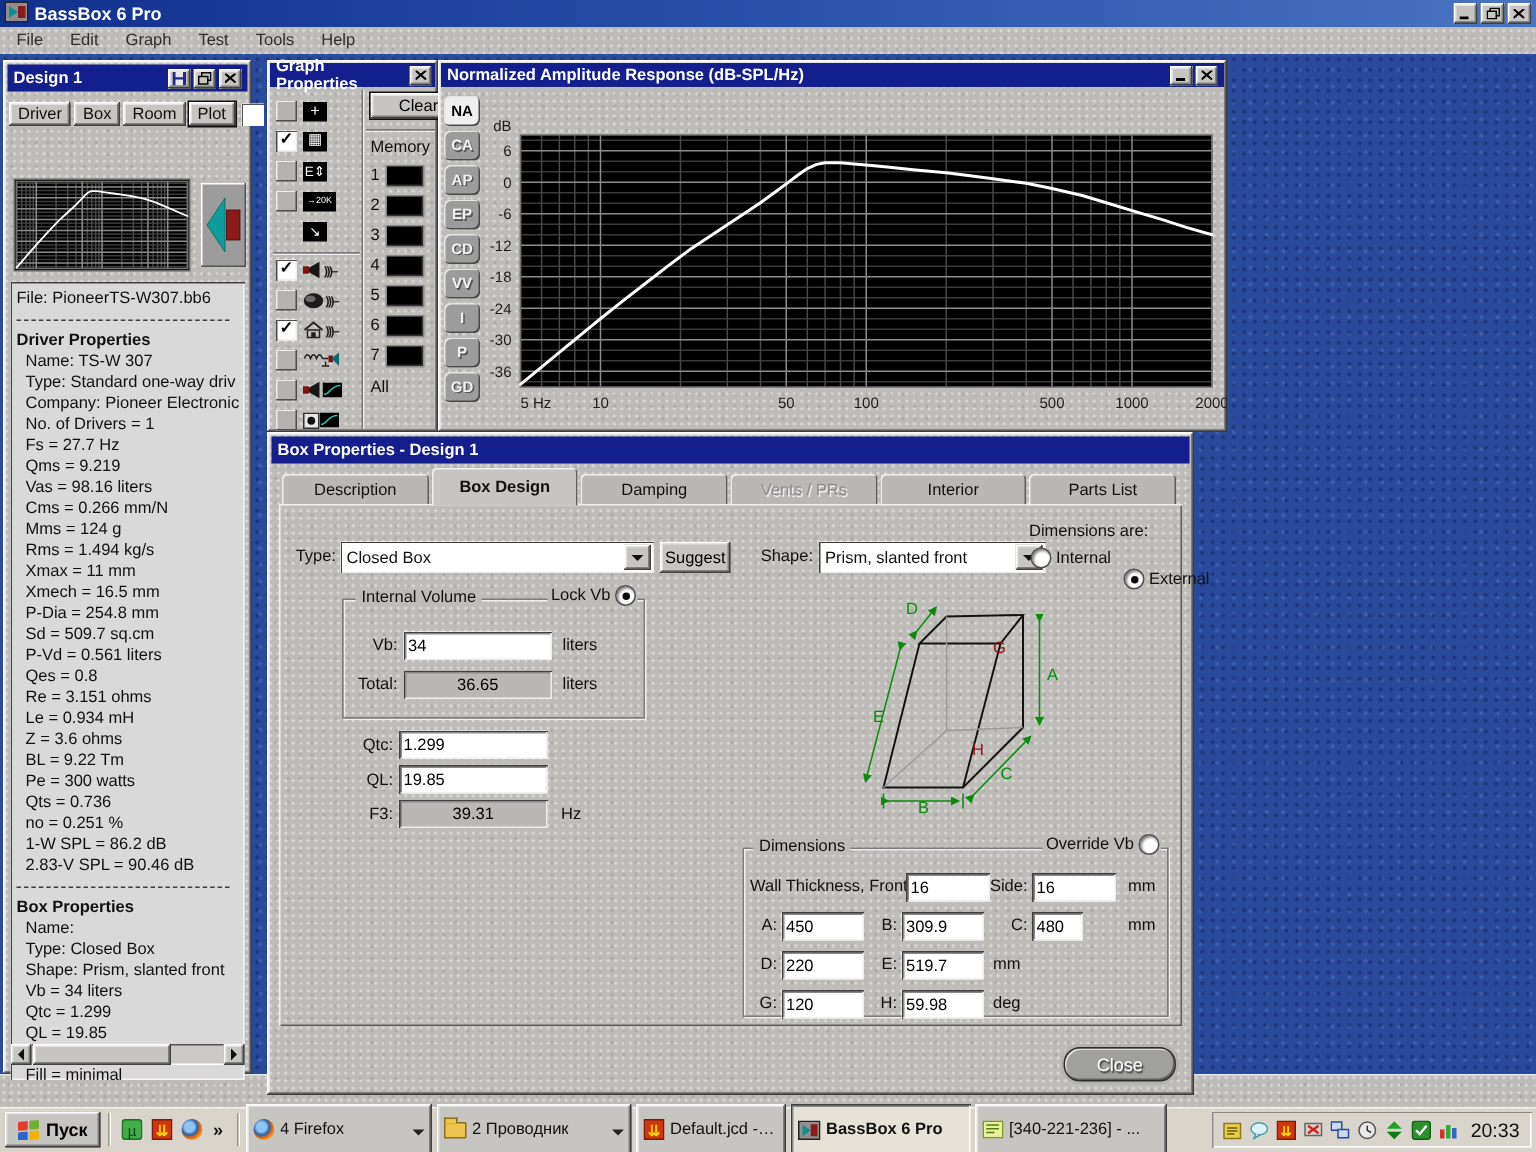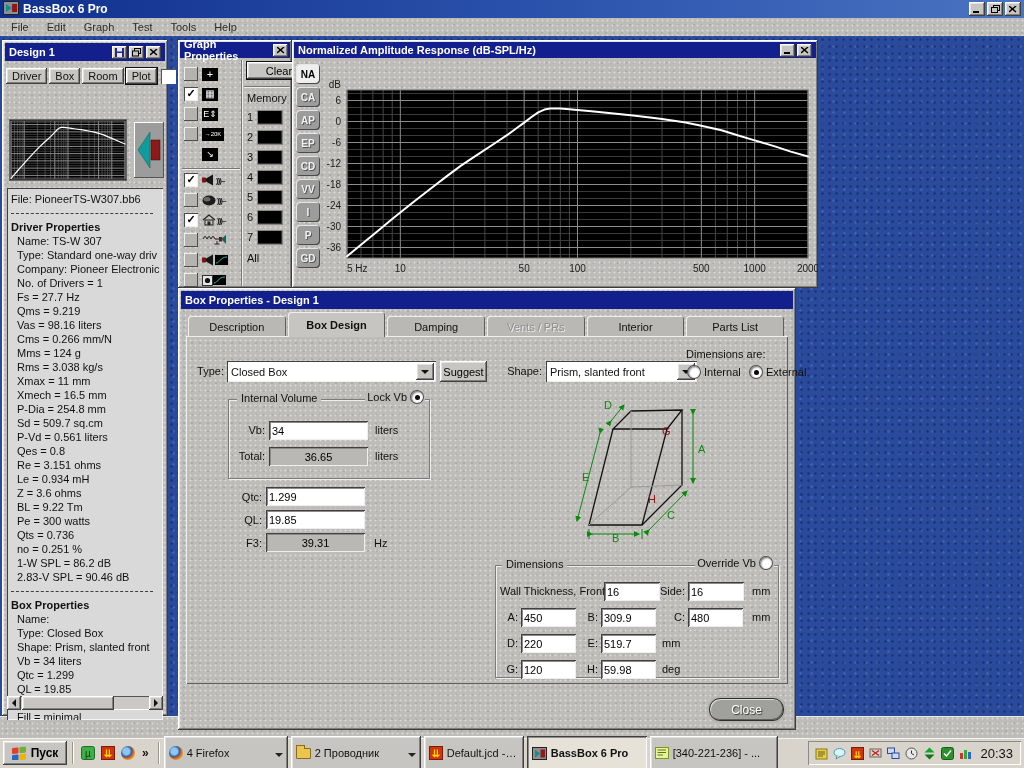--- a/index.html
+++ b/index.html
@@ -293,21 +293,21 @@
       <div class="lb-line lb-header">Driver Properties</div>
       <div class="lb-line lb-item">Name: TS-W 307</div>
       <div class="lb-line lb-item">Type: Standard one-way driv</div>
       <div class="lb-line lb-item">Company: Pioneer Electronic</div>
       <div class="lb-line lb-item">No. of Drivers = 1</div>
       <div class="lb-line lb-item">Fs =  27.7 Hz</div>
       <div class="lb-line lb-item">Qms =  9.219</div>
       <div class="lb-line lb-item">Vas =  98.16 liters</div>
       <div class="lb-line lb-item">Cms =  0.266 mm/N</div>
       <div class="lb-line lb-item">Mms =  124 g</div>
-      <div class="lb-line lb-item">Rms =  3.038 kg/s</div>
+      <div class="lb-line lb-item">Rms =  1.494 kg/s</div>
       <div class="lb-line lb-item">Xmax =  11 mm</div>
       <div class="lb-line lb-item">Xmech =  16.5 mm</div>
       <div class="lb-line lb-item">P-Dia =  254.8 mm</div>
       <div class="lb-line lb-item">Sd =  509.7 sq.cm</div>
       <div class="lb-line lb-item">P-Vd =  0.561 liters</div>
       <div class="lb-line lb-item">Qes =  0.8</div>
       <div class="lb-line lb-item">Re =  3.151 ohms</div>
       <div class="lb-line lb-item">Le =  0.934 mH</div>
       <div class="lb-line lb-item">Z =  3.6 ohms</div>
       <div class="lb-line lb-item">BL =  9.22 Tm</div>
@@ -609,21 +609,21 @@
   <span class="lbl ra" style="left:322px;top:77px;width:42px">Shape:</span>
   <div class="combo" style="left:368px;top:73px;width:151px">
     <span class="combo-text">Prism, slanted front</span>
     <span class="combo-arrow btn3d"></span>
   </div>
   <span class="lbl" style="left:508px;top:60px">Dimensions are:</span>
   <span class="radiorow" style="left:510px;top:78px">
     <span class="radio"></span>
     <span>Internal</span>
   </span>
-  <span class="radiorow" style="left:572px;top:78px">
+  <span class="radiorow" style="left:572px;top:92px">
     <span class="radio on"></span>
     <span>External</span>
   </span>
 
   <div class="group" style="left:50px;top:111px;width:202px;height:80px">
     <span class="gcap">Internal Volume</span>
     <span class="glock">
       <span>Lock Vb</span>
       <span class="radio on"></span>
     </span>
@@ -679,21 +679,21 @@
     <input class="field" style="left: 108px; top: 16px; width: 56px;" value="16">
     <span class="lbl ra" style="left:160px;top:19px;width:29px">Side:</span>
     <input class="field" style="left: 192px; top: 16px; width: 56px;" value="16">
     <span class="lbl" style="left:256px;top:19px">mm</span>
 
     <span class="lbl ra" style="left:0;top:45px;width:22px">A:</span>
     <input class="field" style="left: 25px; top: 42px; width: 55px;" value="450">
     <span class="lbl ra" style="left:82px;top:45px;width:20px">B:</span>
     <input class="field" style="left: 105px; top: 42px; width: 55px;" value="309.9">
     <span class="lbl ra" style="left:168px;top:45px;width:21px">C:</span>
-    <input class="field" style="left: 192px; top: 42px; width: 55px;" value="480">
+    <input class="field" style="left: 192px; top: 42px; width: 34px;" value="480">
     <span class="lbl" style="left:256px;top:45px">mm</span>
 
     <span class="lbl ra" style="left:0;top:71px;width:22px">D:</span>
     <input class="field" style="left: 25px; top: 68px; width: 55px;" value="220">
     <span class="lbl ra" style="left:82px;top:71px;width:20px">E:</span>
     <input class="field" style="left: 105px; top: 68px; width: 55px;" value="519.7">
     <span class="lbl" style="left:166px;top:71px">mm</span>
 
     <span class="lbl ra" style="left:0;top:97px;width:22px">G:</span>
     <input class="field" style="left: 25px; top: 94px; width: 55px;" value="120">

